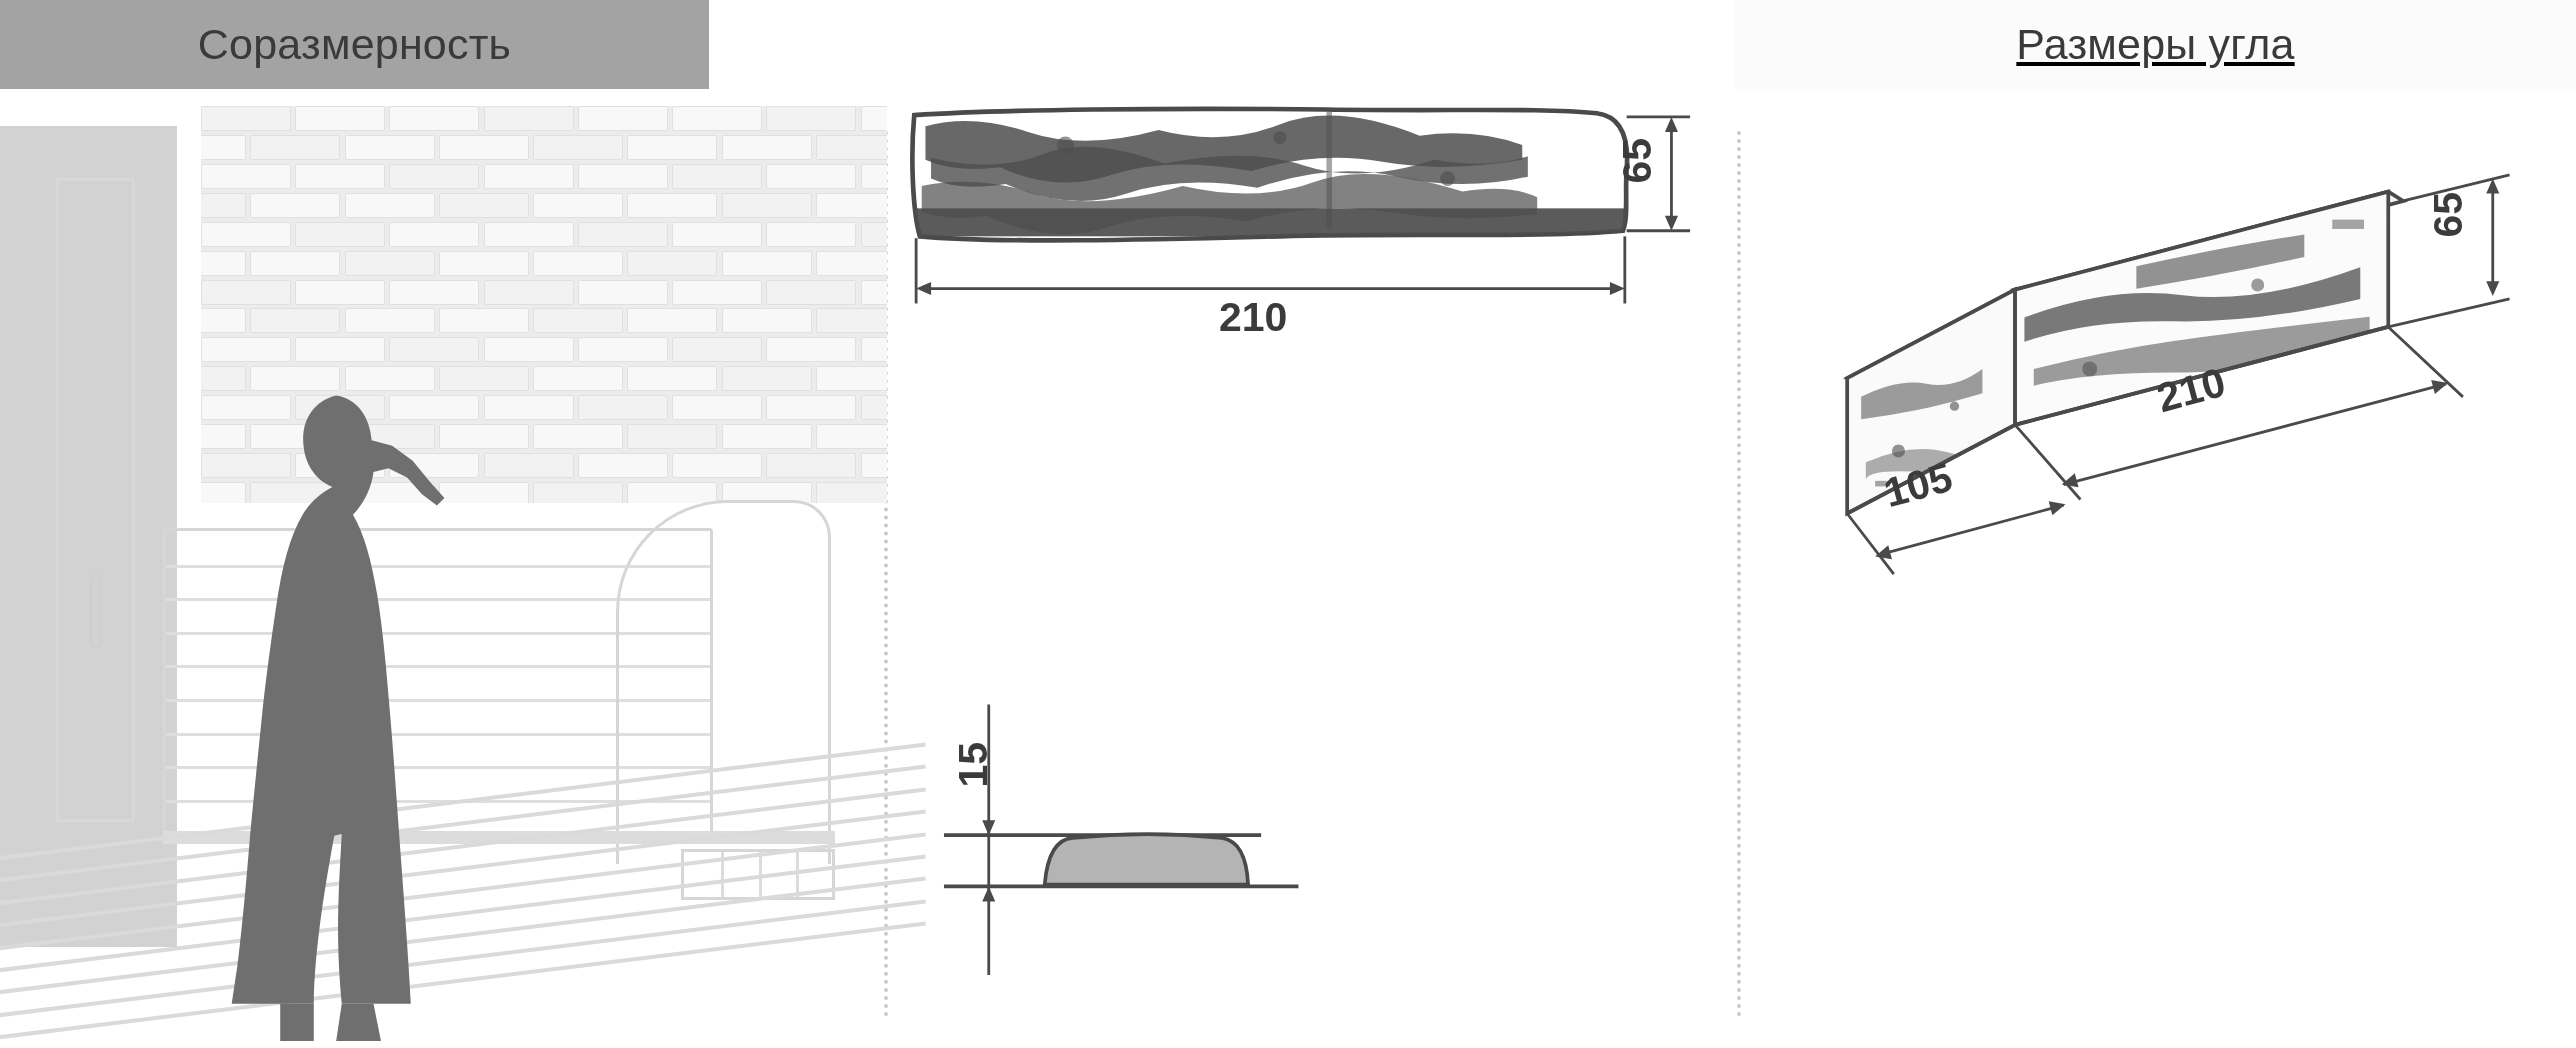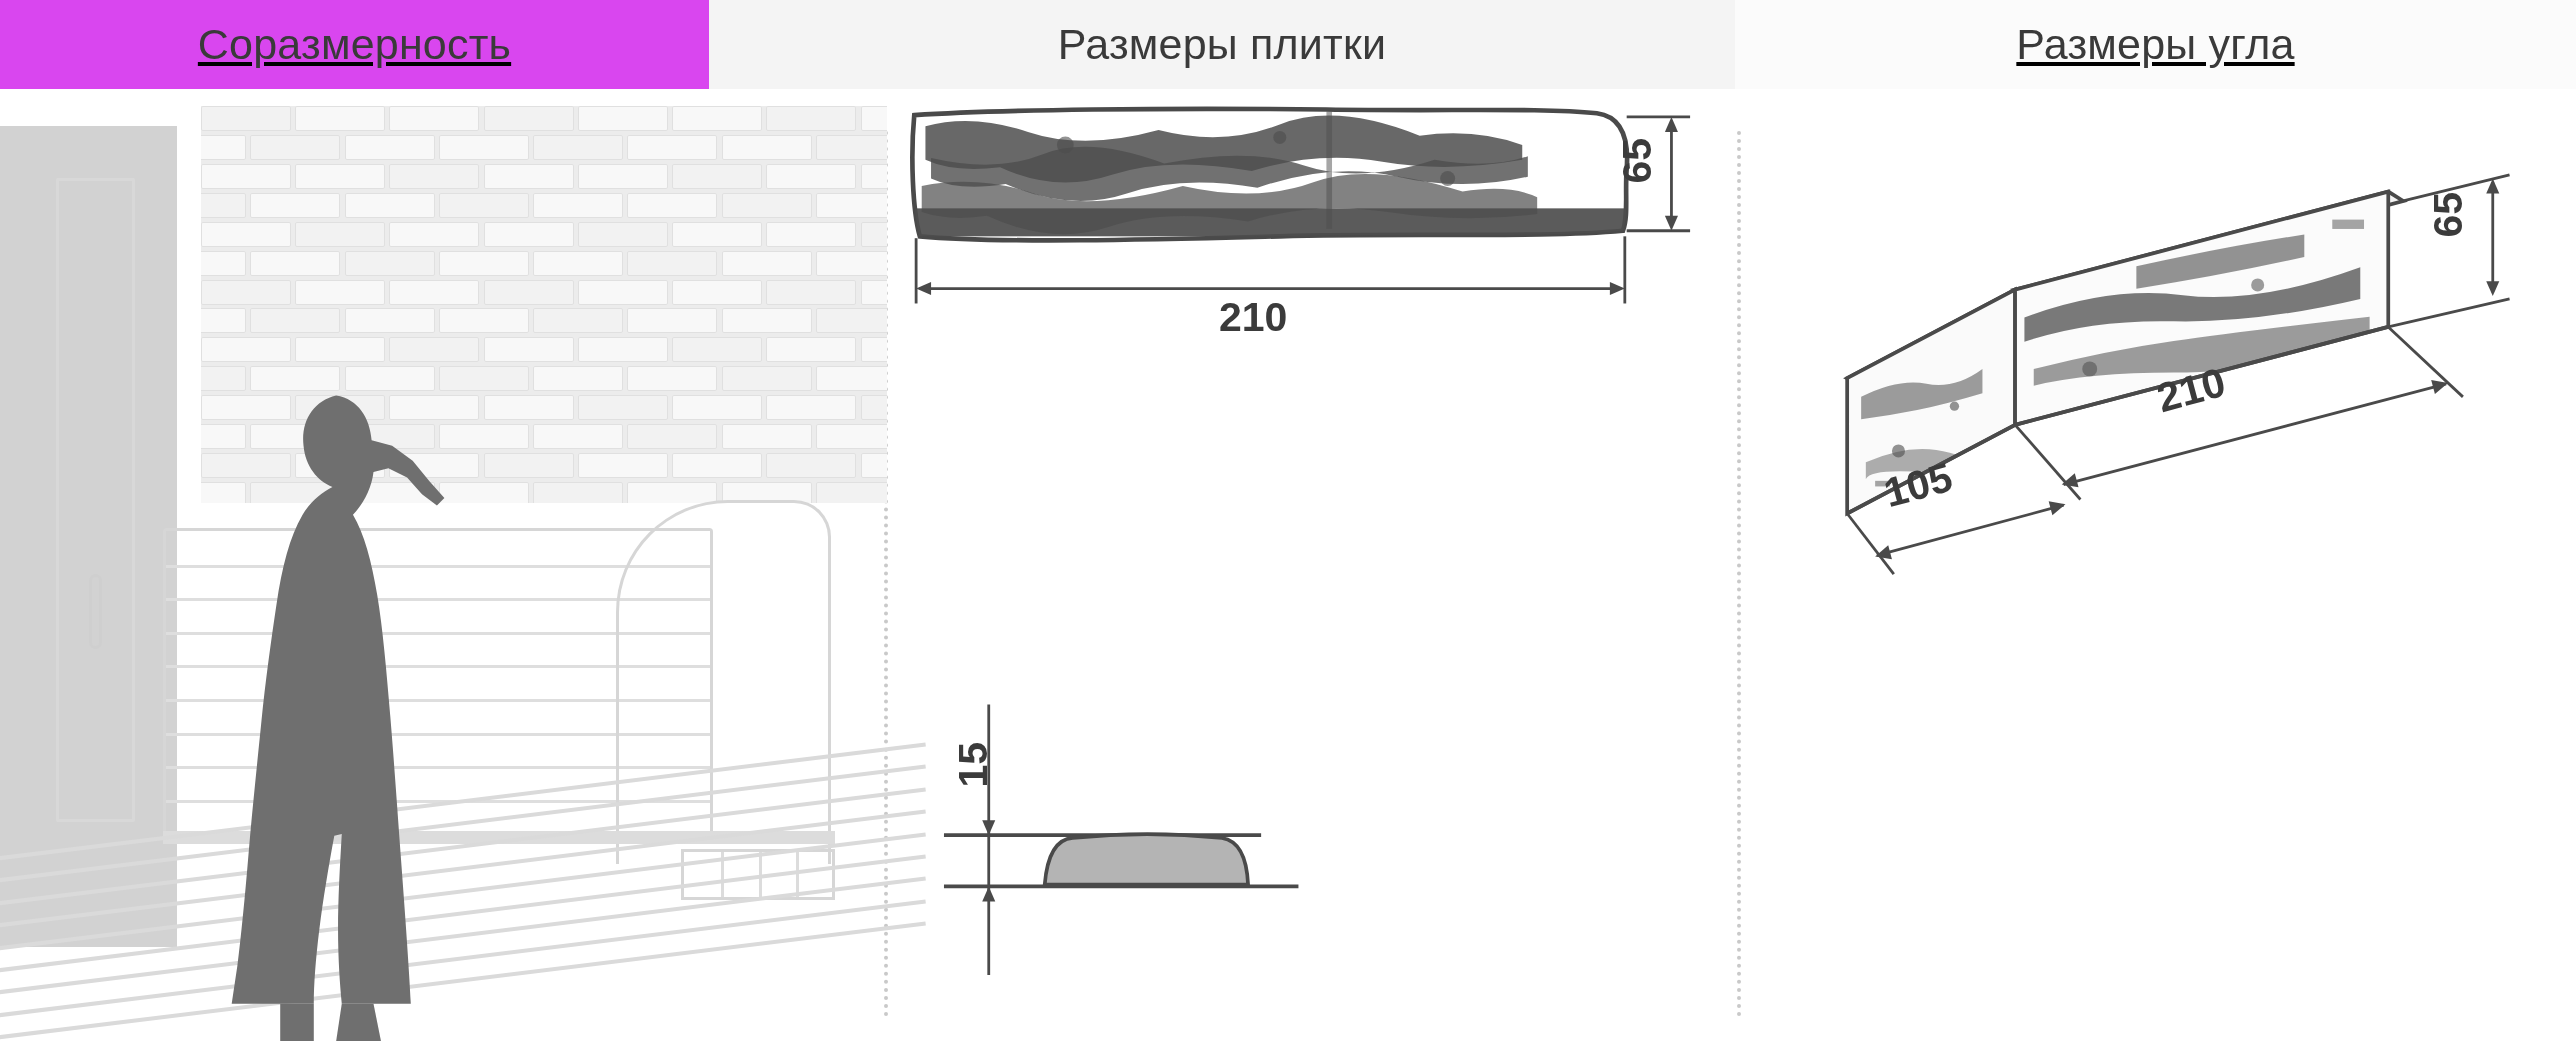--- a/index.html
+++ b/index.html
@@ -2,21 +2,21 @@
 <html style="font-size:15px"><head>
 <meta charset="utf-8">
 <style>
   html,body{margin:0;padding:0;background:#fff;}
   body{font-family:"Liberation Sans", sans-serif;}
   #page{position:relative;width:2576px;height:1049px;overflow:hidden;background:#ffffff;}
 
   
   .hdr{position:absolute;top:0;height:89px;display:flex;align-items:center;justify-content:center;}
   .hdr span{font-size:43px;color:#3a3a3a;font-weight:400;letter-spacing:0.2px;}
-  #hdr1{left:0;width:709px;background:#d946ef;text-decoration:underline;}
+  #hdr1{left:0;width:709px;background:#a3a3a3;}
   #hdr2{left:709px;width:1026px;background:#f4f4f4;}
   #hdr3{left:1735px;width:841px;background:#fbfbfb;text-decoration:underline;}
 
   
   .panel{position:absolute;top:89px;height:960px;}
   #panel1{left:0;width:888px;}
   #panel2{left:888px;width:847px;}
   #panel3{left:1735px;width:841px;}
 
   
@@ -54,23 +54,20 @@
   .dimtxt{position:absolute;color:#3b3b3b;font-weight:bold;font-size:41px;}
   .vert{writing-mode:vertical-rl;transform:rotate(180deg);}
 </style>
 </head>
 <body>
 
 <div id="page">
 
   <div class="hdr" id="hdr1">
     <span>Соразмерность</span>
-  </div>
-  <div class="hdr" id="hdr2">
-    <span>Размеры плитки</span>
   </div>
   <div class="hdr" id="hdr3">
     <span>Размеры угла</span>
   </div>
 
   <div class="vsep" id="vsep1"></div>
   <div class="vsep" id="vsep2"></div>
 
   <div class="panel" id="panel1">
     <div class="scene">

